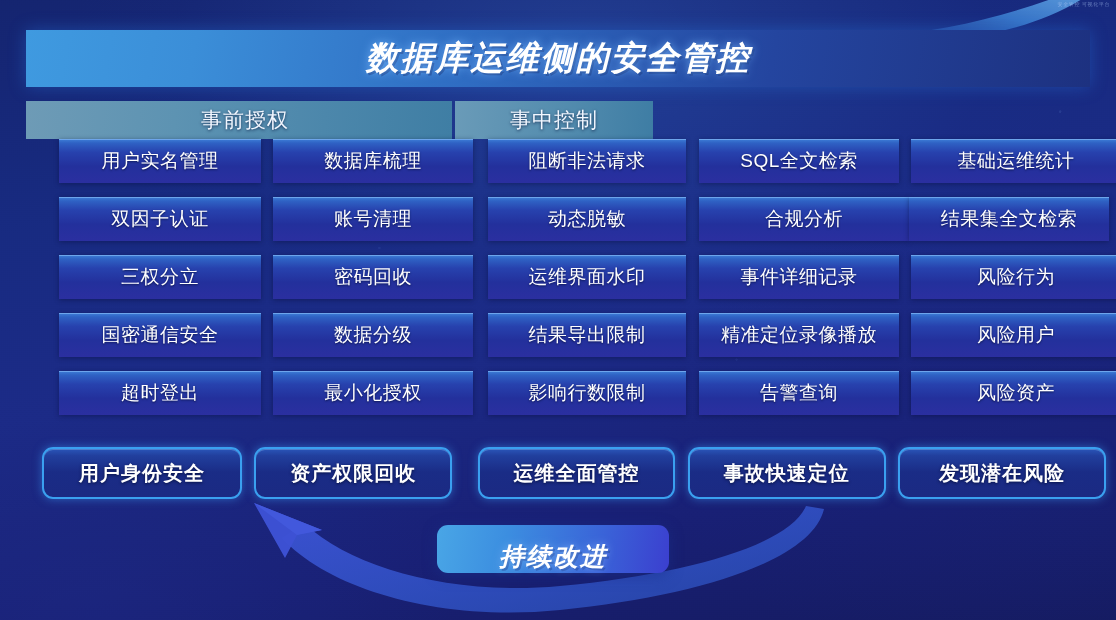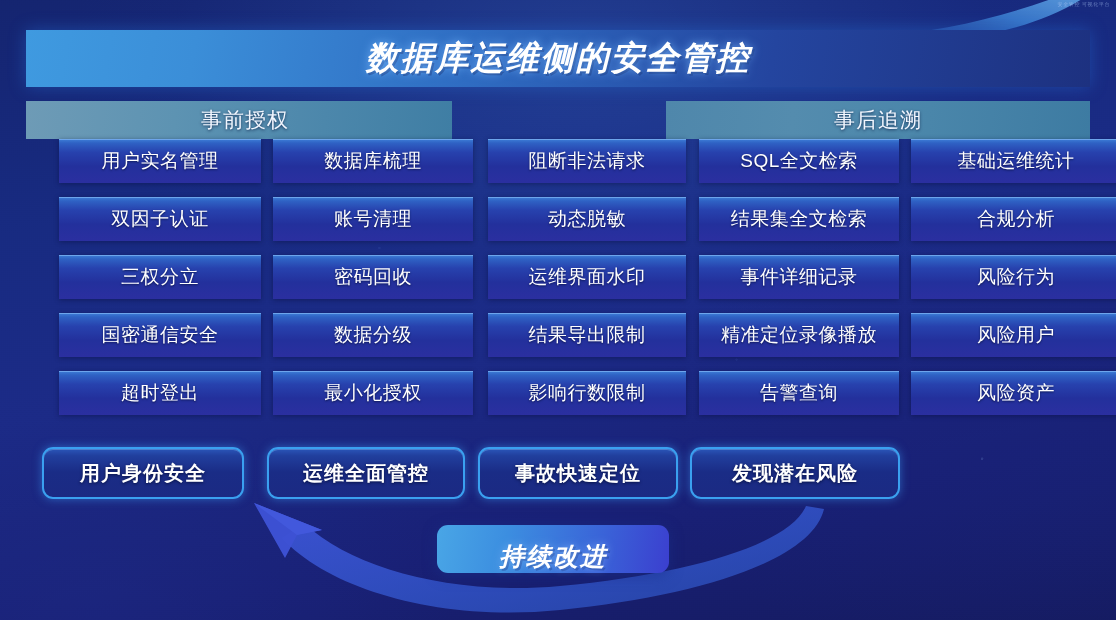--- a/index.html
+++ b/index.html
@@ -138,40 +138,40 @@
 
   <div class="watermark">安全管控 可视化平台</div>
 
   <div class="title-bar">
     <span class="title-text">数据库运维侧的安全管控</span>
   </div>
 
   <div class="ghead g1">
     <span>事前授权</span>
   </div>
-  <div class="ghead g3">
-    <span>事后追溯</span>
+  <div class="ghead g2">
+    <span>事中控制</span>
   </div>
 
   <div class="grid">
 
     <div class="row">
       <div class="cell c1">用户实名管理</div>
       <div class="cell c2">数据库梳理</div>
       <div class="cell c3">阻断非法请求</div>
       <div class="cell c4">SQL全文检索</div>
       <div class="cell c5">基础运维统计</div>
     </div>
 
     <div class="row">
       <div class="cell c1">双因子认证</div>
       <div class="cell c2">账号清理</div>
       <div class="cell c3">动态脱敏</div>
+      <div class="cell c5">合规分析</div>
       <div class="cell c4">结果集全文检索</div>
-      <div class="cell c5">合规分析</div>
     </div>
 
     <div class="row">
       <div class="cell c1">三权分立</div>
       <div class="cell c2">密码回收</div>
       <div class="cell c3">运维界面水印</div>
       <div class="cell c4">事件详细记录</div>
       <div class="cell c5">风险行为</div>
     </div>
 
@@ -188,20 +188,21 @@
       <div class="cell c2">最小化授权</div>
       <div class="cell c3">影响行数限制</div>
       <div class="cell c4">告警查询</div>
       <div class="cell c5">风险资产</div>
     </div>
 
   </div>
 
   <div class="botrow">
     <div class="obox c1">用户身份安全</div>
+    <div class="obox c2">资产权限回收</div>
     <div class="obox c3">运维全面管控</div>
     <div class="obox c4">事故快速定位</div>
     <div class="obox c5">发现潜在风险</div>
   </div>
 
   <svg class="arrow-svg" viewBox="0 0 1116 180">
     <defs>
       <linearGradient id="arrg" x1="1" y1="1" x2="0" y2="0">
         <stop offset="0%" stop-color="#2f5bc8" stop-opacity="0.60"></stop>
         <stop offset="45%" stop-color="#3356cc" stop-opacity="0.80"></stop>

